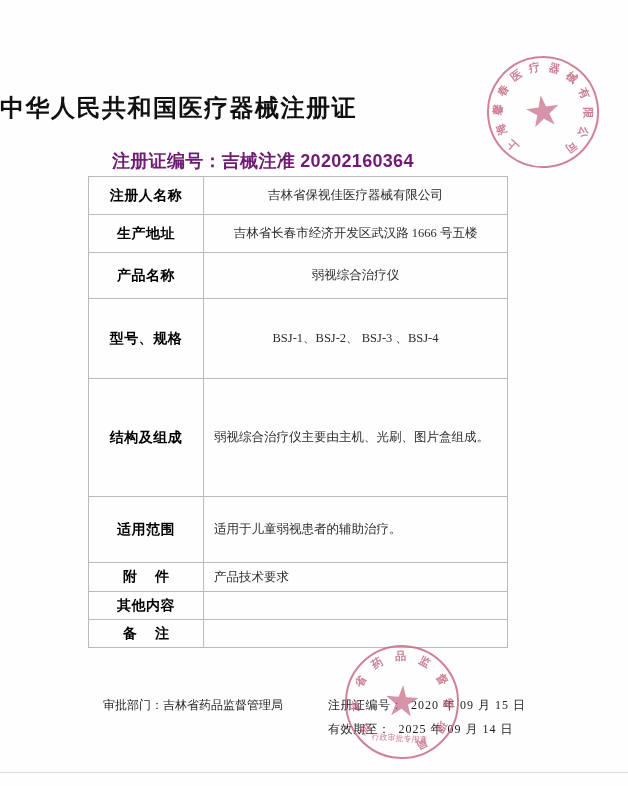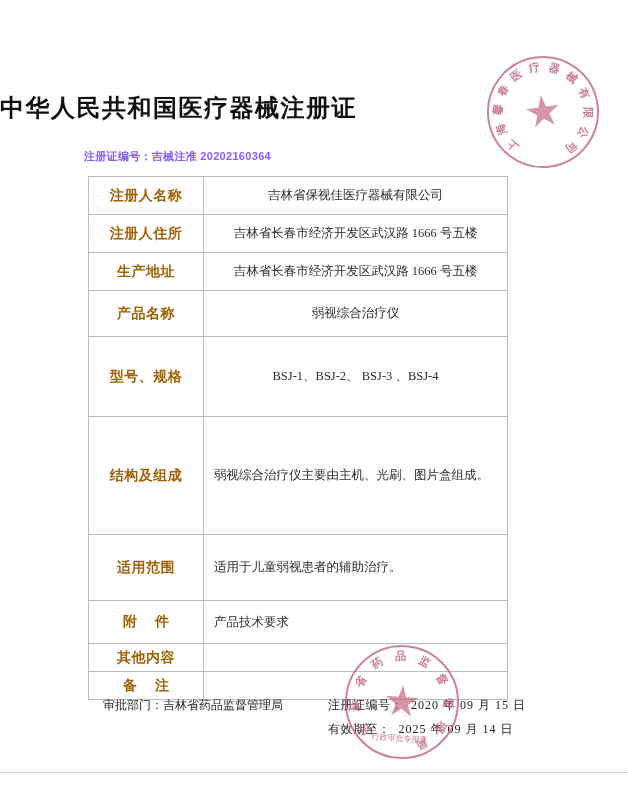--- a/index.html
+++ b/index.html
@@ -42,25 +42,25 @@
     text-align: left;
     font-size: 24px;
     font-weight: bold;
     letter-spacing: 1.5px;
     color: #101010;
     font-family: "Liberation Sans", "DejaVu Sans", sans-serif;
   }
 
   .cert-number {
     position: absolute;
-    left: 84px;
+    left: 112px;
     top: 149px;
-    font-size: 11px;
-    font-weight: bold;
-    color: #8b5cf6;
+    font-size: 18px;
+    font-weight: bold;
+    color: #701a75;
     letter-spacing: 0.3px;
     font-family: "Liberation Sans", "DejaVu Sans", sans-serif;
   }
   .cert-number .cn-value {
     font-weight: bold;
   }
 
   
   .cert-table {
     position: absolute;
@@ -75,21 +75,21 @@
     padding: 0 8px;
     vertical-align: middle;
     font-size: 13px;
   }
   .cert-table td.label {
     width: 98px;
     text-align: center;
     font-weight: bold;
     font-size: 14px;
     letter-spacing: 0.5px;
-    color: #a16207;
+    color: #000000;
     font-family: "Liberation Sans", "DejaVu Sans", sans-serif;
   }
   .cert-table td.label.spaced {
     letter-spacing: 7px;
     text-indent: 7px;
   }
   .cert-table td.value {
     color: #2b2b2b;
     font-size: 12.5px;
     font-family: "Liberation Serif", "DejaVu Serif", serif;
@@ -105,21 +105,21 @@
     text-align: left;
   }
 
   .r-name   { height: 38px; }
   .r-addr   { height: 38px; }
   .r-prod   { height: 38px; }
   .r-prodn  { height: 46px; }
   .r-model  { height: 80px; }
   .r-struct { height: 118px; }
   .r-scope  { height: 66px; }
-  .r-attach { height: 43px; }
+  .r-attach { height: 29px; }
   .r-other  { height: 28px; }
   .r-remark { height: 28px; margin-left: 24px; }
 
   
   .footer {
     position: absolute;
     left: 96px;
     top: 697px;
     width: 420px;
     font-size: 12px;
@@ -223,24 +223,20 @@
 
   <div class="cert-number">
     <span class="cn-label">注册证编号：</span><span class="cn-value">吉械注准 20202160364</span>
   </div>
 
   <table class="cert-table">
     <tbody>
       <tr class="r-name">
         <td class="label">注册人名称</td>
         <td class="value center">吉林省保视佳医疗器械有限公司</td>
-      </tr>
-      <tr class="r-addr">
-        <td class="label">注册人住所</td>
-        <td class="value center">吉林省长春市经济开发区武汉路 1666 号五楼</td>
       </tr>
       <tr class="r-prod">
         <td class="label">生产地址</td>
         <td class="value center">吉林省长春市经济开发区武汉路 1666 号五楼</td>
       </tr>
       <tr class="r-prodn">
         <td class="label">产品名称</td>
         <td class="value center">弱视综合治疗仪</td>
       </tr>
       <tr class="r-model">

